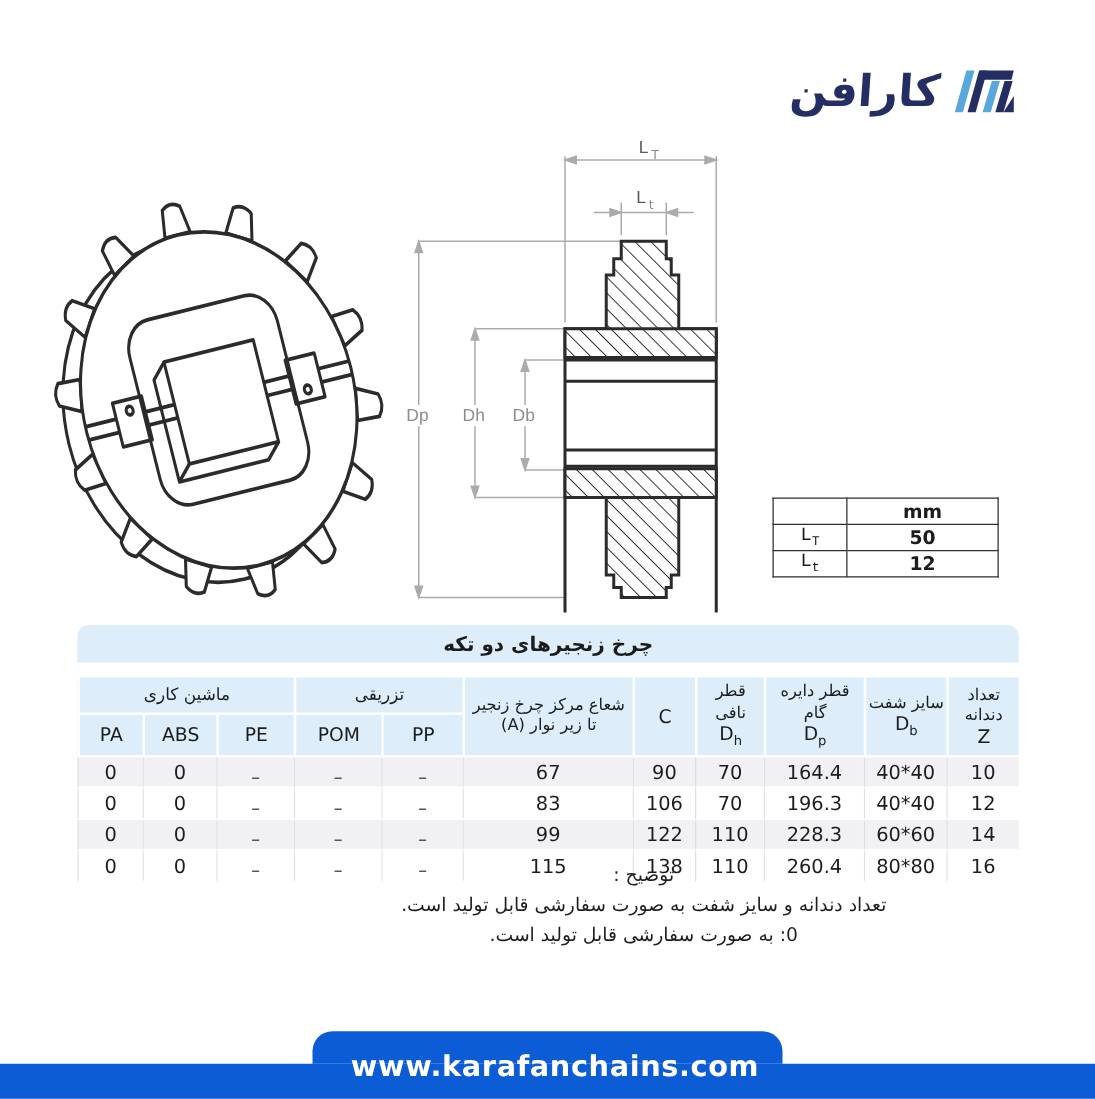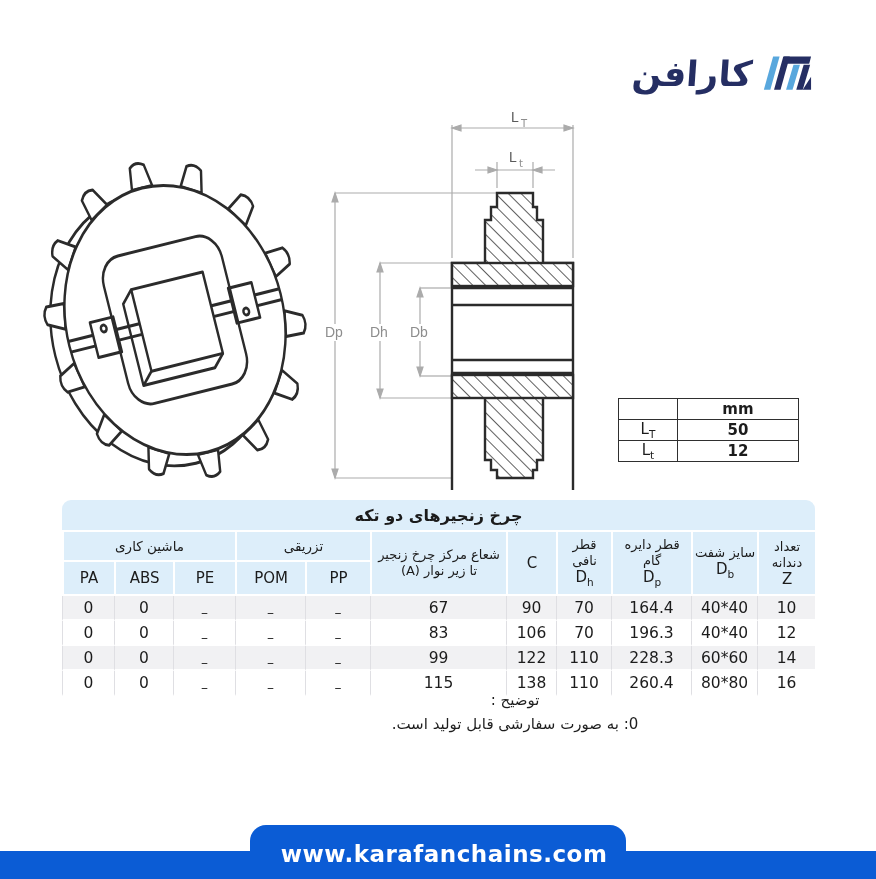--- a/index.html
+++ b/index.html
@@ -14,26 +14,26 @@
   
   .iso-svg{position:absolute;left:25px;top:155px;width:300px;height:330px;}
   .section-svg{position:absolute;left:325px;top:100px;width:290px;height:390px;}
   .dim-label{font-size:14px;fill:#8d8d8d;font-family:"Liberation Sans",sans-serif;}
   .dim-sub{font-size:10px;fill:#8d8d8d;}
   .lt-label{fill:#5a5a5a;}
 
   
   .dim-table{position:absolute;left:618px;top:398px;border-collapse:collapse;table-layout:fixed;}
   .dim-table td{border:1.6px solid #2f2f2f;text-align:center;font-size:15px;color:#1c1c1c;height:20px;padding:0;}
-  .dim-table .c1{width:58px;}
+  .dim-table .c1{width:58px;font-family:Liberation Mono, monospace;}
   .dim-table .c2{width:120px;font-weight:bold;}
 
   
   .spec{position:absolute;left:62px;top:500px;width:753px;}
-  .spec-title{height:30px;background:#ddeefa;border-radius:9px 9px 0 0;display:flex;align-items:center;justify-content:center;font-size:16px;font-weight:bold;color:#1b1b1b;margin-bottom:2px;}
+  .spec-title{height:30px;background:#ddeefa;border-radius:9px 9px 0 0;display:flex;align-items:center;justify-content:center;font-size:16px;font-weight:bold;color:#1b1b1b;margin-bottom:12px;}
   table.spec-table{width:753px;border-collapse:separate;border-spacing:0;table-layout:fixed;}
   .spec-table th{background:#ddeefa;font-weight:normal;color:#1b1b1b;border-left:2px solid #fff;border-bottom:2px solid #fff;padding:1px 2px;}
   .spec-table th.grp{height:26px;font-size:13.5px;margin-top:12px;}
   .spec-table th.sub{height:30px;font-size:15px;}
   .spec-table th.span2{font-size:13px;line-height:1.25;}
   .spec-table th .sym{font-size:15px;line-height:1.1;}
   .spec-table td{height:23px;text-align:center;font-size:15.5px;color:#1c1c1c;border-left:1px solid #dfdfe3;border-bottom:2px solid #fff;padding:0;}
   .spec-table tr.odd td{background:#f1f1f3;}
   .spec-table tr.even td{background:#ffffff;}
   .spec-table td.dash{font-size:14px;vertical-align:bottom;line-height:1.0;color:#333;}
@@ -318,20 +318,21 @@
         <td class="dash">–</td>
         <td>0</td>
         <td>0</td>
       </tr>
     </tbody>
       </table>
   </section>
 
   <section class="notes">
     <div>توضیح :</div>
+    <div>تعداد دندانه و سایز شفت به صورت سفارشی قابل تولید است.</div>
     <div>0: به صورت سفارشی قابل تولید است.</div>
   </section>
 
   <div class="footer-tab"></div>
   <div class="footer-bar"></div>
   <div class="footer-url">www.karafanchains.com</div>
 
 </div>
 
 </body></html>

